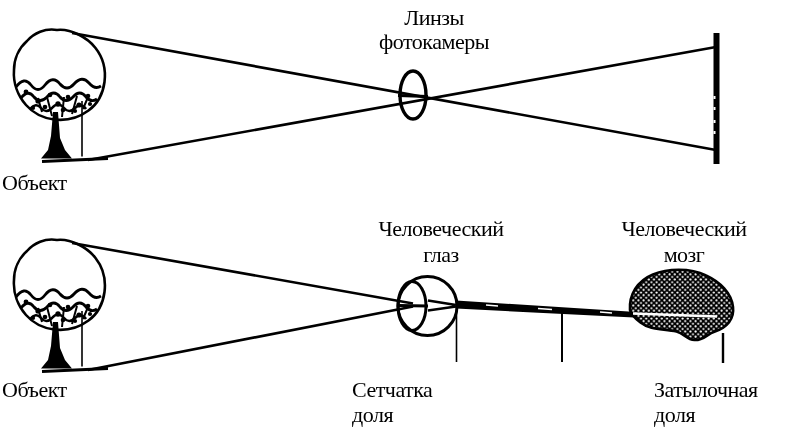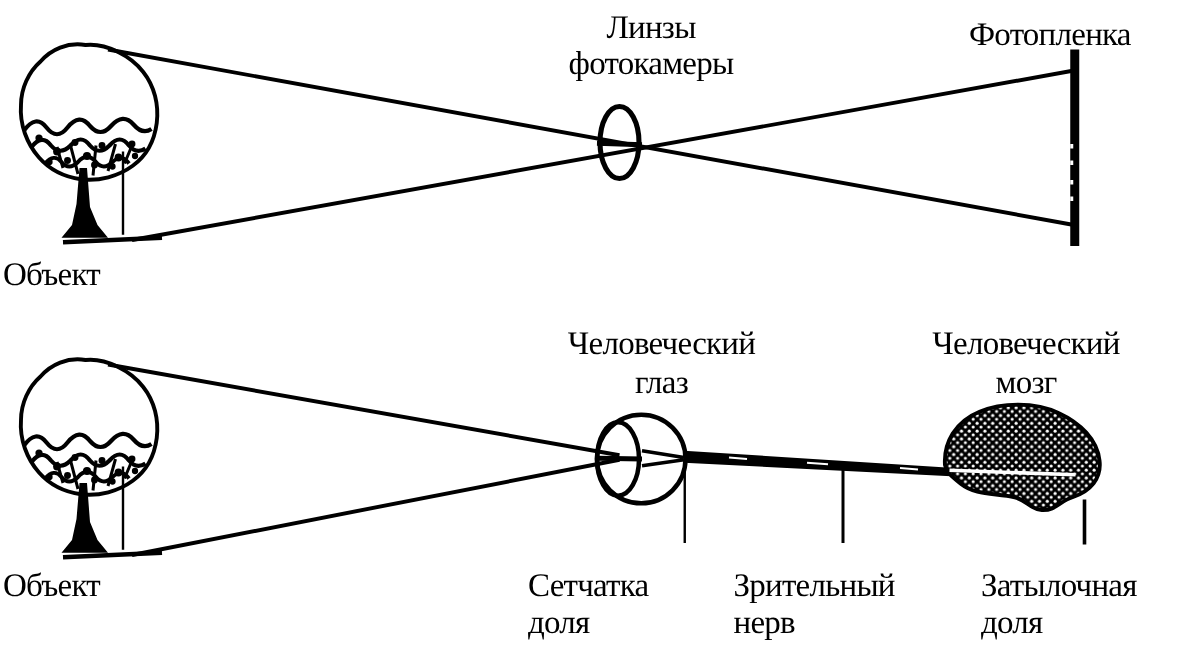--- a/index.html
+++ b/index.html
@@ -123,32 +123,29 @@
       <line x1="562" y1="311" x2="562" y2="362" stroke="currentColor" stroke-width="2"></line>
       <line x1="723" y1="333" x2="723" y2="363" stroke="currentColor" stroke-width="2.4"></line>
     </g>
   </svg>
 
   <div class="lbl nowrap" style="left:2px; top:170px;">Объект</div>
 
   <div class="lbl center tight2" style="left:324px; top:6px; width:220px;">Линзы
 фотокамеры</div>
 
-  <div class="lbl nowrap" style="left:646px; top:10px;">Фотопленка</div>
 
   <div class="lbl nowrap" style="left:2px; top:377px;">Объект</div>
 
   <div class="lbl center head2" style="left:331px; top:216px; width:220px;">Человеческий
 глаз</div>
 
   <div class="lbl center head2" style="left:574px; top:216px; width:220px;">Человеческий
 мозг</div>
 
   <div class="lbl" style="left:352px; top:377px;">Сетчатка
 доля</div>
 
-  <div class="lbl" style="left:489px; top:377px;">Зрительный
-нерв</div>
 
   <div class="lbl" style="left:654px; top:377px;">Затылочная
 доля</div>
 
 </div>
 
 </body></html>

